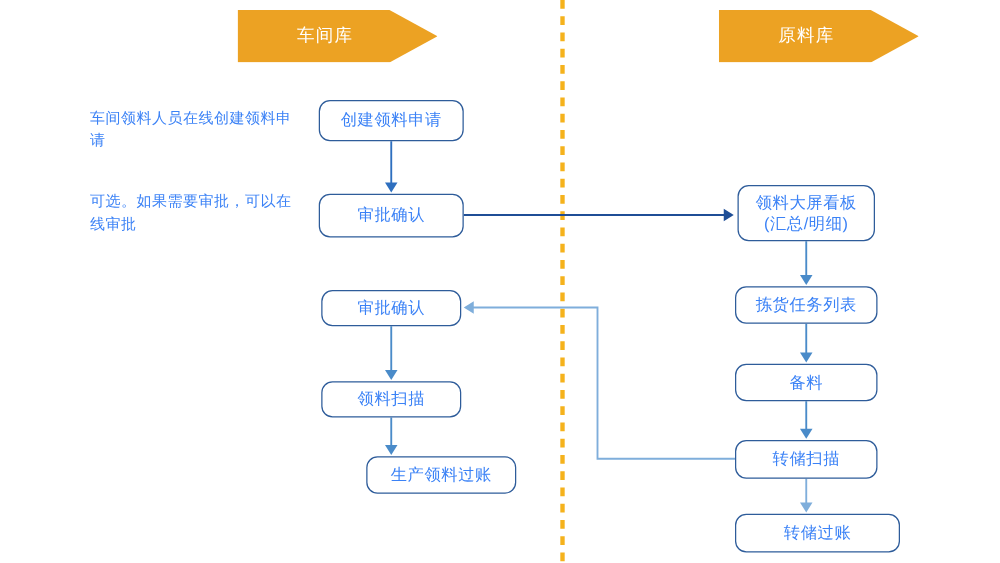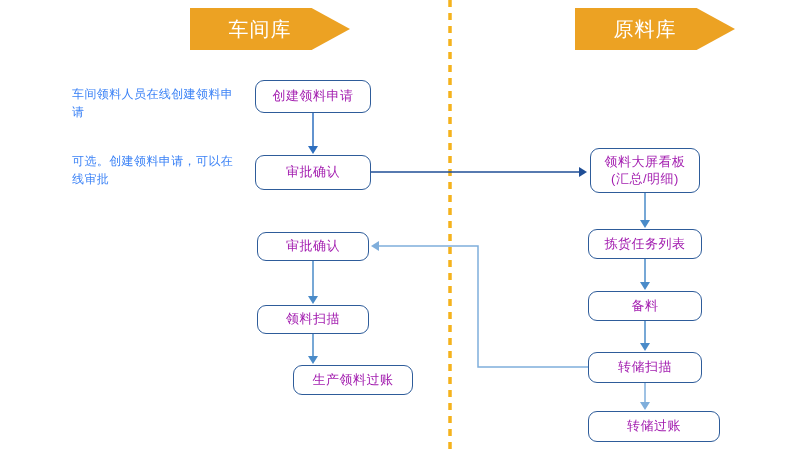--- a/index.html
+++ b/index.html
@@ -25,36 +25,36 @@
   .node-box {
     position: absolute;
     box-sizing: border-box;
     background: #ffffff;
     border: 1.4px solid #2E5C9A;
     border-radius: 9px;
     display: flex;
     align-items: center;
     justify-content: center;
     text-align: center;
-    color: #a21caf;
+    color: #3b82f6;
     font-size: 13px;
     line-height: 1.25;
     letter-spacing: 0.5px;
   }
   .node-box .txt-line {
     display: block;
     white-space: nowrap;
   }
   .banner {
     position: absolute;
     display: flex;
     align-items: center;
     justify-content: center;
     color: #ffffff;
-    font-size: 20px;
+    font-size: 14px;
     letter-spacing: 1px;
     background: #ECA223;
     clip-path: polygon(0 0, 76% 0, 100% 50%, 76% 100%, 0 100%);
   }
   .banner .banner-label {
     transform: translateX(-10px);
   }
   .note {
     position: absolute;
     color: #3b82f6;
@@ -97,21 +97,21 @@
   <div id="lane-layer">
       <div class="banner" style="left: 190px; top: 8px; width: 160px; height: 42px;">
         <span class="banner-label">车间库</span>
       </div>
       <div class="banner" style="left: 575px; top: 8px; width: 160px; height: 42px;">
         <span class="banner-label">原料库</span>
       </div>
     </div>
   <div id="note-layer">
       <div class="note" style="left: 72px; top: 85px; width: 165px;">车间领料人员在线创建领料申请</div>
-      <div class="note" style="left: 72px; top: 152px; width: 165px;">可选。创建领料申请，可以在线审批</div>
+      <div class="note" style="left: 72px; top: 152px; width: 165px;">可选。如果需要审批，可以在线审批</div>
     </div>
   <div id="node-layer">
       <div class="node-box" style="left: 255px; top: 80px; width: 116px; height: 33px;">
         <div>
           <span class="txt-line">创建领料申请</span>
         </div>
       </div>
       <div class="node-box" style="left: 255px; top: 155px; width: 116px; height: 35px;">
         <div>
           <span class="txt-line">审批确认</span>

